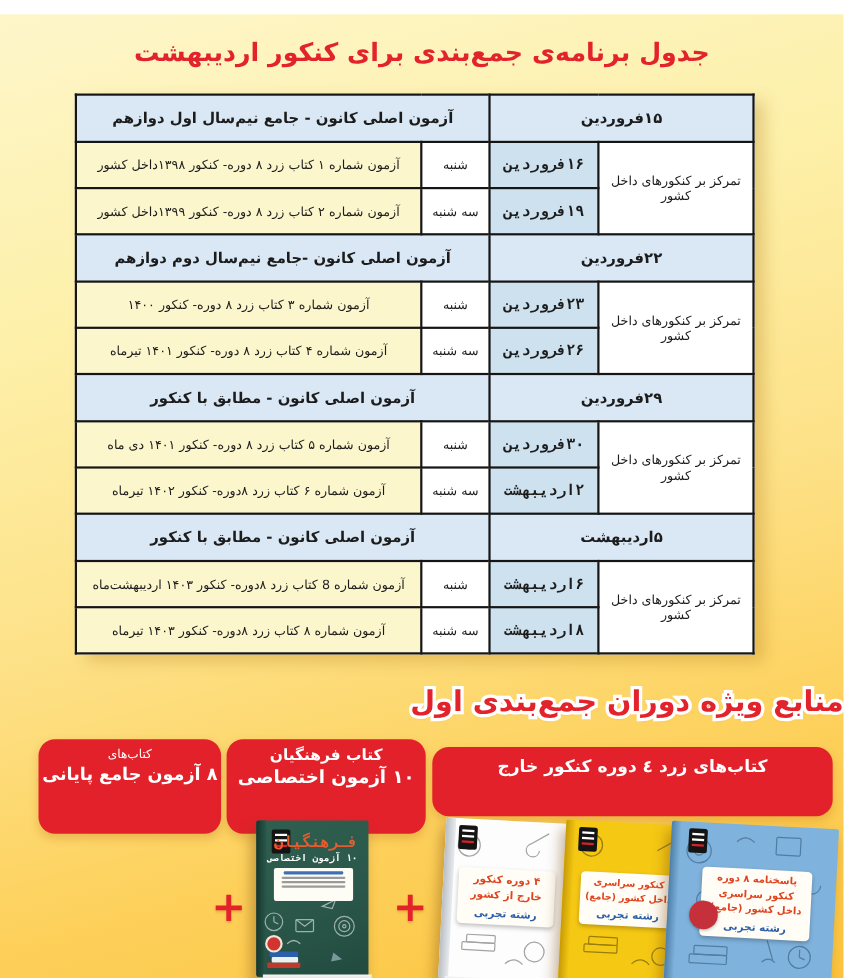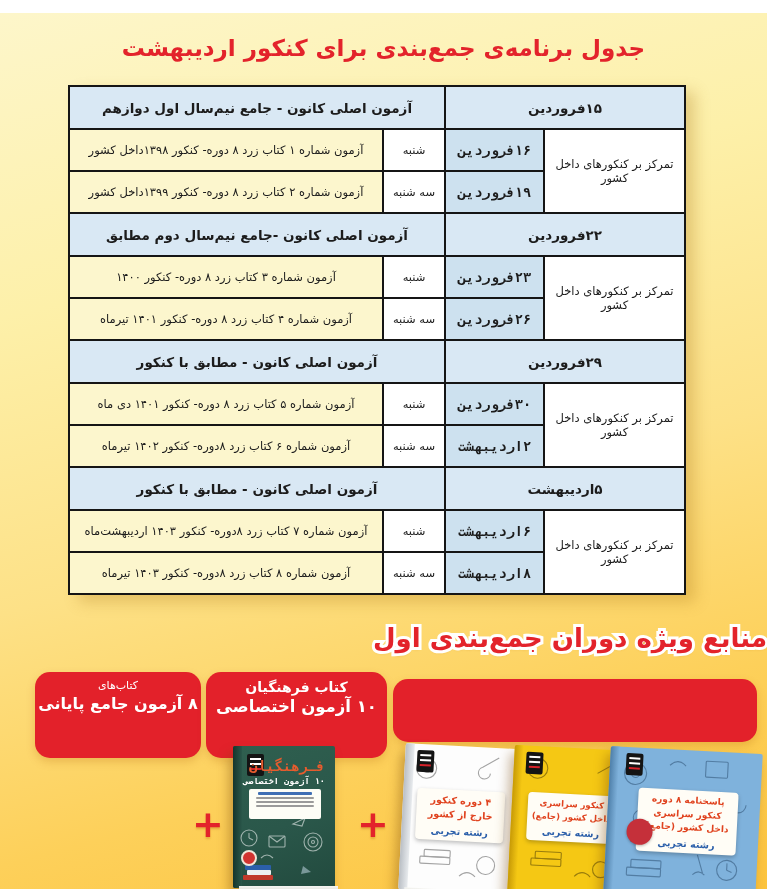--- a/index.html
+++ b/index.html
@@ -144,21 +144,21 @@
             <td class="day">شنبه</td>
             <td class="desc">آزمون شماره ۱ کتاب زرد ۸ دوره- کنکور ۱۳۹۸داخل کشور</td>
           </tr>
           <tr class="row">
             <td class="date">۱۹فروردین</td>
             <td class="day">سه شنبه</td>
             <td class="desc">آزمون شماره ۲ کتاب زرد ۸ دوره- کنکور ۱۳۹۹داخل کشور</td>
           </tr>
           <tr class="hdr">
             <td class="date-hdr" colspan="2">۲۲فروردین</td>
-            <td class="exam-hdr" colspan="2">آزمون اصلی کانون -جامع نیم‌سال دوم مطابق</td>
+            <td class="exam-hdr" colspan="2">آزمون اصلی کانون -جامع نیم‌سال دوم دوازهم</td>
           </tr>
           <tr class="row">
             <td class="focus" rowspan="2">تمرکز بر کنکورهای داخل کشور</td>
             <td class="date">۲۳فروردین</td>
             <td class="day">شنبه</td>
             <td class="desc">آزمون شماره ۳ کتاب زرد ۸ دوره- کنکور ۱۴۰۰</td>
           </tr>
           <tr class="row">
             <td class="date">۲۶فروردین</td>
             <td class="day">سه شنبه</td>
@@ -180,21 +180,21 @@
             <td class="desc">آزمون شماره ۶ کتاب زرد ۸دوره- کنکور ۱۴۰۲ تیرماه</td>
           </tr>
           <tr class="hdr">
             <td class="date-hdr" colspan="2">۵اردیبهشت</td>
             <td class="exam-hdr" colspan="2">آزمون اصلی کانون - مطابق با کنکور</td>
           </tr>
           <tr class="row">
             <td class="focus" rowspan="2">تمرکز بر کنکورهای داخل کشور</td>
             <td class="date">۶اردیبهشت</td>
             <td class="day">شنبه</td>
-            <td class="desc">آزمون شماره ۷ کتاب زرد ۸دوره- کنکور ۱۴۰۳ اردیبهشت‌ماه</td>
+            <td class="desc">آزمون شماره 8 کتاب زرد ۸دوره- کنکور ۱۴۰۳ اردیبهشت‌ماه</td>
           </tr>
           <tr class="row">
             <td class="date">۸اردیبهشت</td>
             <td class="day">سه شنبه</td>
             <td class="desc">آزمون شماره ۸ کتاب زرد ۸دوره- کنکور ۱۴۰۳ تیرماه</td>
           </tr>
         </tbody>
     </table>
   </div>
 
@@ -207,20 +207,21 @@
 
   <div class="pill pill-final">
     <div class="small">کتاب‌های</div>
     <div class="big">۸ آزمون جامع پایانی</div>
   </div>
   <div class="pill pill-farhangian">
     <div class="small">کتاب فرهنگیان</div>
     <div class="big">۱۰ آزمون اختصاصی</div>
   </div>
   <div class="pill pill-yellow">
+    <div class="line">کتاب‌های زرد ٤ دوره کنکور خارج</div>
   </div>
 
   <span class="plus plus-1">+</span>
   <span class="plus plus-2">+</span>
 
 
   <div class="book book-farhangian">
     <div class="spine"></div>
     <div class="pages"></div>
     <div class="doodles">

